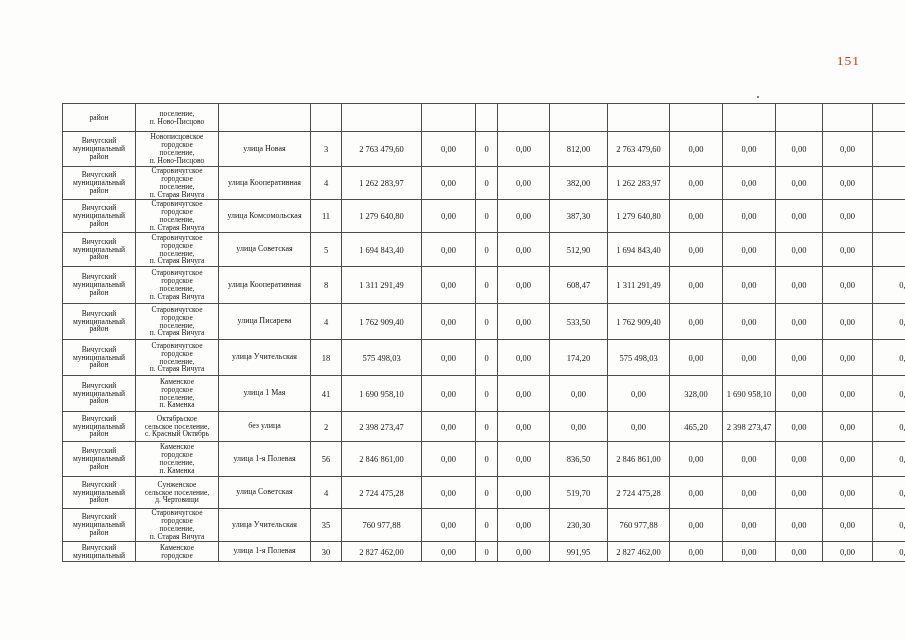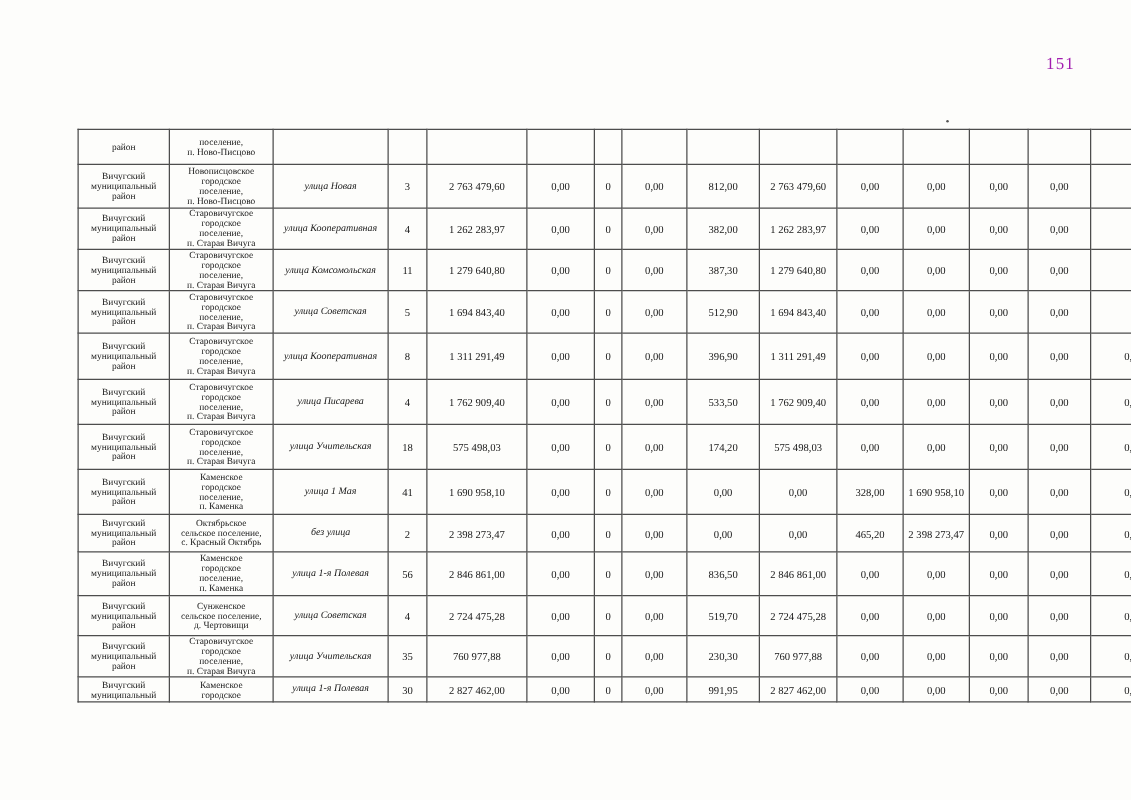--- a/index.html
+++ b/index.html
@@ -6,24 +6,24 @@
   body{
     width:905px;height:640px;
     background:#fdfdfb;
     overflow:hidden;
     position:relative;
     font-family:"Liberation Serif", serif;
     color:#161616;
   }
   .page-number{
     position:absolute;
-    top:43px;right:45px;
+    top:53px;right:45px;
     font-size:13.5px;
     letter-spacing:1px;
-    color:#a21caf;
+    color:#c2410c;
   }
   .stray-dot{
     position:absolute;
     left:757px;top:96px;
     width:2px;height:2px;
     background:#555;
     border-radius:50%;
   }
   #doc-table{
     position:absolute;
@@ -56,21 +56,21 @@
   #doc-table tr:nth-child(7){height:36px}
   #doc-table tr:nth-child(8){height:36px}
   #doc-table tr:nth-child(9){height:36px}
   #doc-table tr:nth-child(10){height:30px}
   #doc-table tr:nth-child(11){height:35px}
   #doc-table tr:nth-child(12){height:32px}
   #doc-table tr:nth-child(13){height:33px}
   #doc-table tr:nth-child(14){height:20px}
   
   td.c1, td.c2{font-size:7.5px;line-height:1.06;}
-  td.c3{font-size:8px;line-height:1.1;font-style:italic;}
+  td.c3{font-size:8px;line-height:1.1;}
   td.c4{font-size:8.5px;}
   td.c5, td.c6, td.c7, td.c8, td.c9, td.c10,
   td.c11, td.c12, td.c13, td.c14{font-size:8.5px;white-space:nowrap;}
   td.c15{font-size:8.5px;text-align:left;padding-left:19px;white-space:nowrap;color:#3a3a3a;}
 </style>
 </head>
 <body>
 
 <div class="page-number">151</div>
 <div class="stray-dot"></div>
@@ -207,21 +207,21 @@
         <td class="c2">Старовичугское
 городское
 поселение,
 п. Старая Вичуга</td>
         <td class="c3">улица Кооперативная</td>
         <td class="c4">8</td>
         <td class="c5">1 311 291,49</td>
         <td class="c6">0,00</td>
         <td class="c7">0</td>
         <td class="c8">0,00</td>
-        <td class="c9">396,90</td>
+        <td class="c9">608,47</td>
         <td class="c10">1 311 291,49</td>
         <td class="c11">0,00</td>
         <td class="c12">0,00</td>
         <td class="c13">0,00</td>
         <td class="c14">0,00</td>
         <td class="c15">0,</td>
       </tr>
       <tr>
         <td class="c1">Вичугский
 муниципальный

